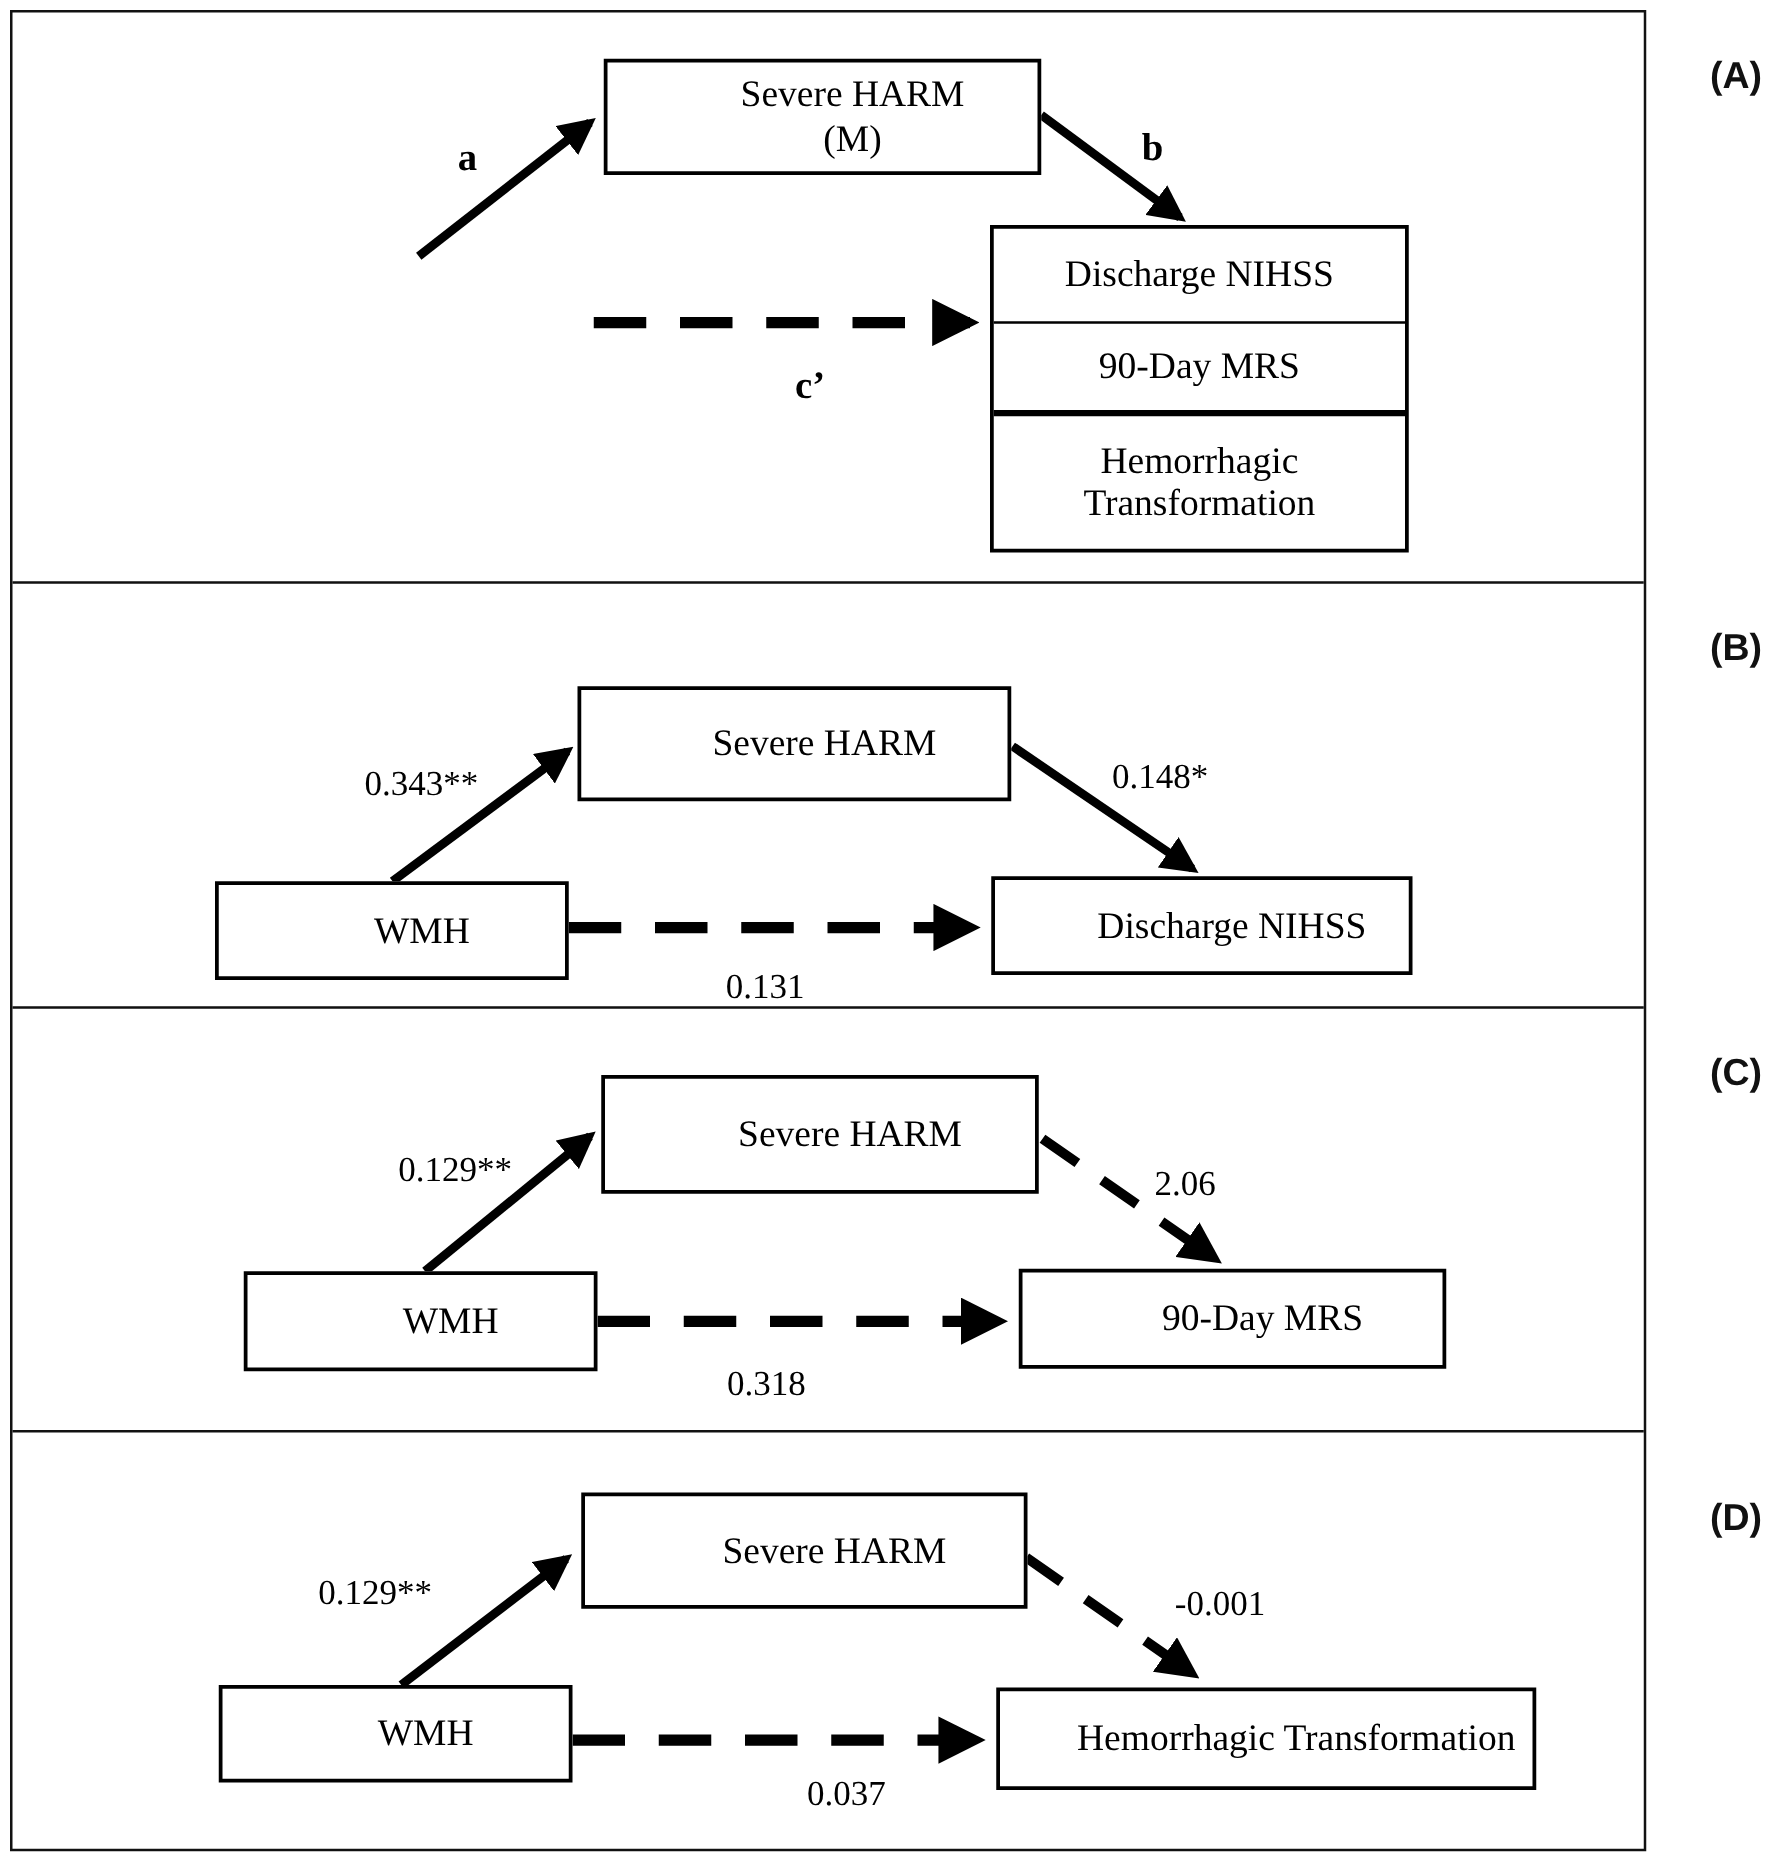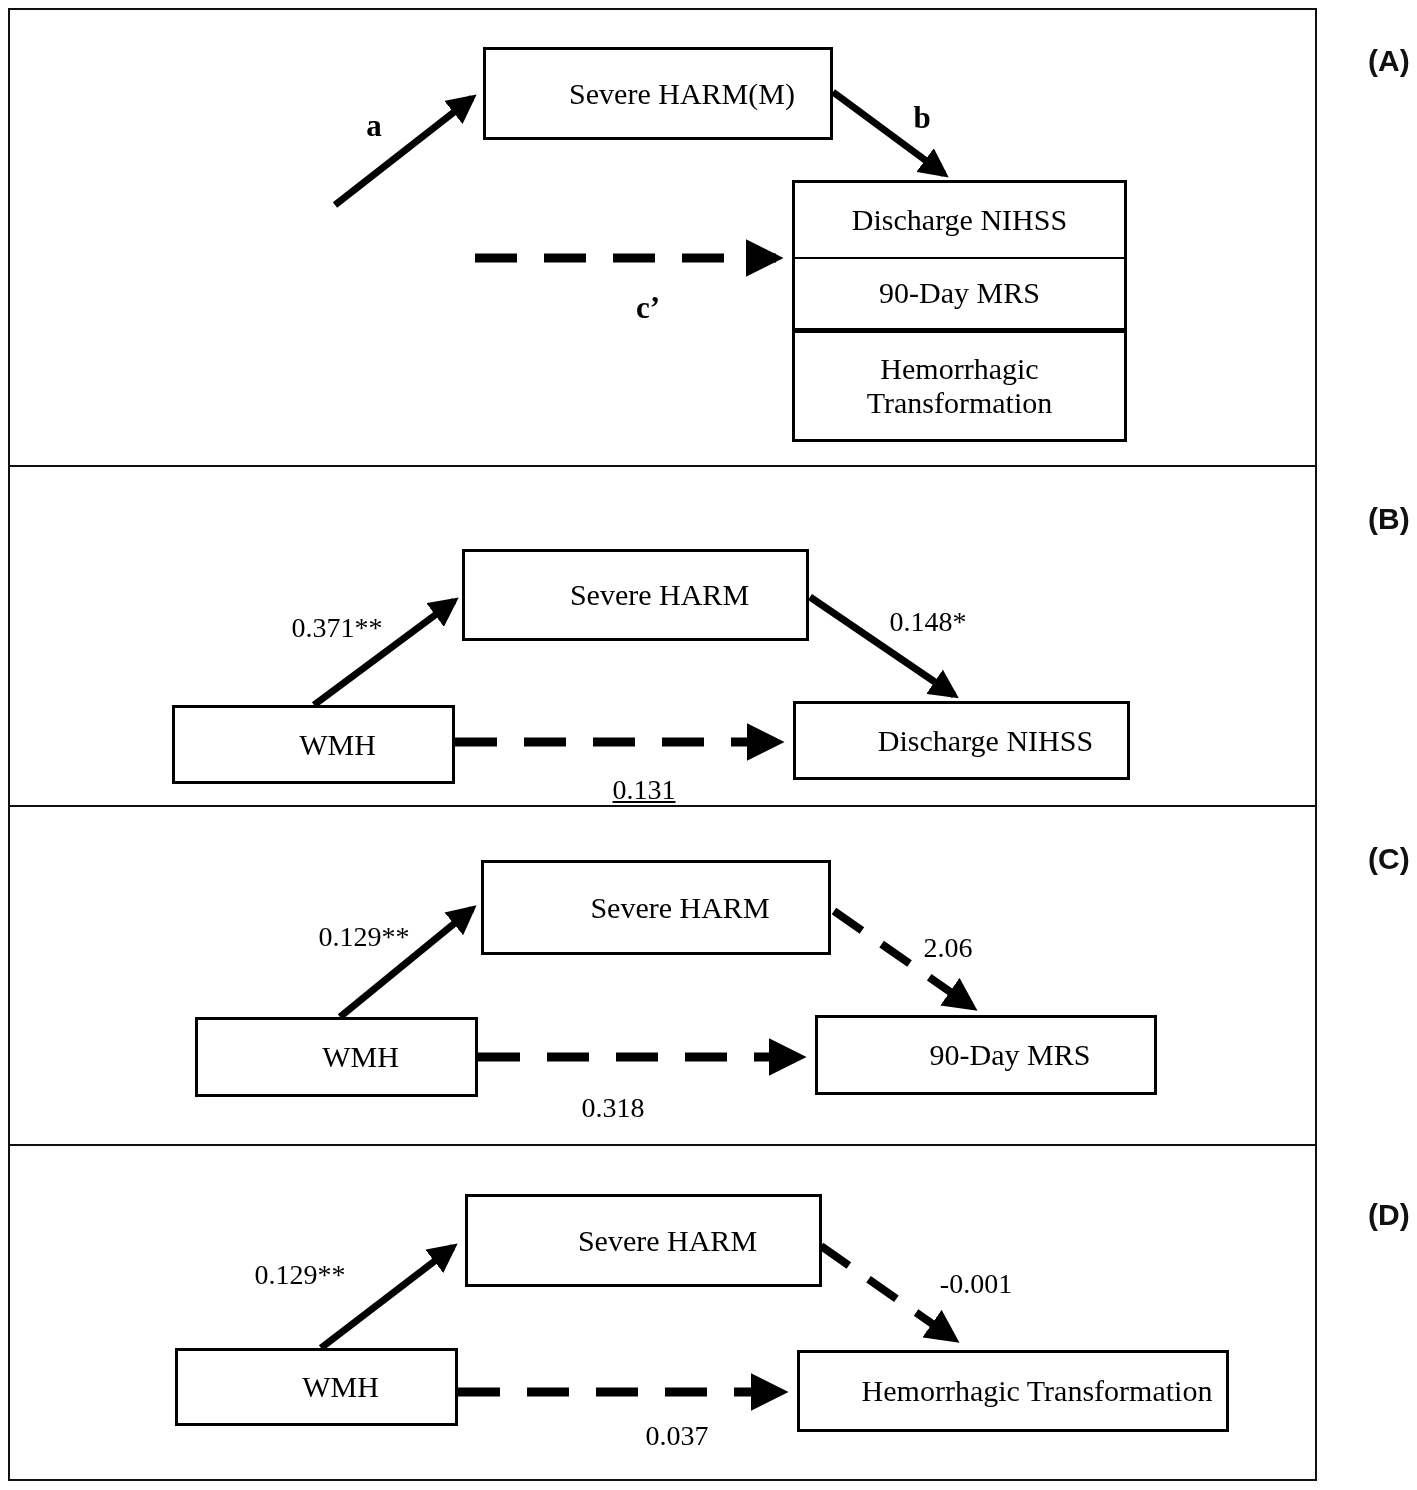--- a/index.html
+++ b/index.html
@@ -10,21 +10,21 @@
   .frame{
     position:absolute;left:8px;top:8px;width:1309px;height:1473px;
     border:2px solid #111;box-sizing:border-box;background:#fff;
   }
   .panel{position:relative;width:1305px;box-sizing:border-box;overflow:hidden;}
   .panel.divider{border-bottom:2px solid #111;}
   .pA{height:457px;} .pB{height:340px;} .pC{height:339px;} .pD{height:333px;}
 
   .node{
     position:absolute;border:3px solid #000;background:#fff;
-    display:flex;flex-direction:row;align-items:center;justify-content:center;
+    display:flex;flex-direction:column;align-items:center;justify-content:center;
     text-align:center;font-size:30px;line-height:1.18;box-sizing:border-box;padding-left:48px;
   }
   .stack{
     position:absolute;border:3px solid #000;background:#fff;box-sizing:border-box;
     display:flex;flex-direction:column;
   }
   .stack .row{
     display:flex;align-items:center;justify-content:center;text-align:center;
     font-size:30px;line-height:1.15;box-sizing:border-box;padding:0 8px;
   }
@@ -56,21 +56,21 @@
   .pA .lab-a{left:364px;top:116px;}
   .pA .lab-b{left:912px;top:108px;}
   .pA .lab-c{left:638px;top:298px;}
 
   
   .pB .box-m{left:452px;top:82px;width:347px;height:92px;}
   .pB .box-x{left:162px;top:238px;width:283px;height:79px;}
   .pB .box-y{left:783px;top:234px;width:337px;height:79px;}
   .pB .lab-a{left:327px;top:161px;}
   .pB .lab-b{left:918px;top:155px;}
-  .pB .lab-c{left:634px;top:323px;text-decoration:underline;}
+  .pB .lab-c{left:602px;top:323px;}
 
   
   .pC .box-m{left:471px;top:53px;width:350px;height:95px;}
   .pC .box-x{left:185px;top:210px;width:283px;height:80px;}
   .pC .box-y{left:805px;top:208px;width:342px;height:80px;}
   .pC .lab-a{left:354px;top:130px;}
   .pC .lab-b{left:938px;top:141px;}
   .pC .lab-c{left:603px;top:301px;}
 
   
@@ -129,21 +129,21 @@
     </svg>
     <div class="node box-m">
       <span>Severe HARM</span>
     </div>
     <div class="node box-x">
       <span>WMH</span>
     </div>
     <div class="node box-y">
       <span>Discharge NIHSS</span>
     </div>
-    <div class="plabel lab-a">0.371**</div>
+    <div class="plabel lab-a">0.343**</div>
     <div class="plabel lab-b">0.148*</div>
     <div class="plabel lab-c">0.131</div>
   </div>
 
   <div class="panel pC divider">
     <svg class="arrows" width="1305" height="339" viewBox="0 0 1305 339">
       <defs>
         <marker id="ahC" viewBox="0 0 10 10" refX="8" refY="5" markerWidth="4.2" markerHeight="4.2" orient="auto-start-reverse">
           <path d="M0,0 L10,5 L0,10 z" fill="#000"></path>
         </marker>

